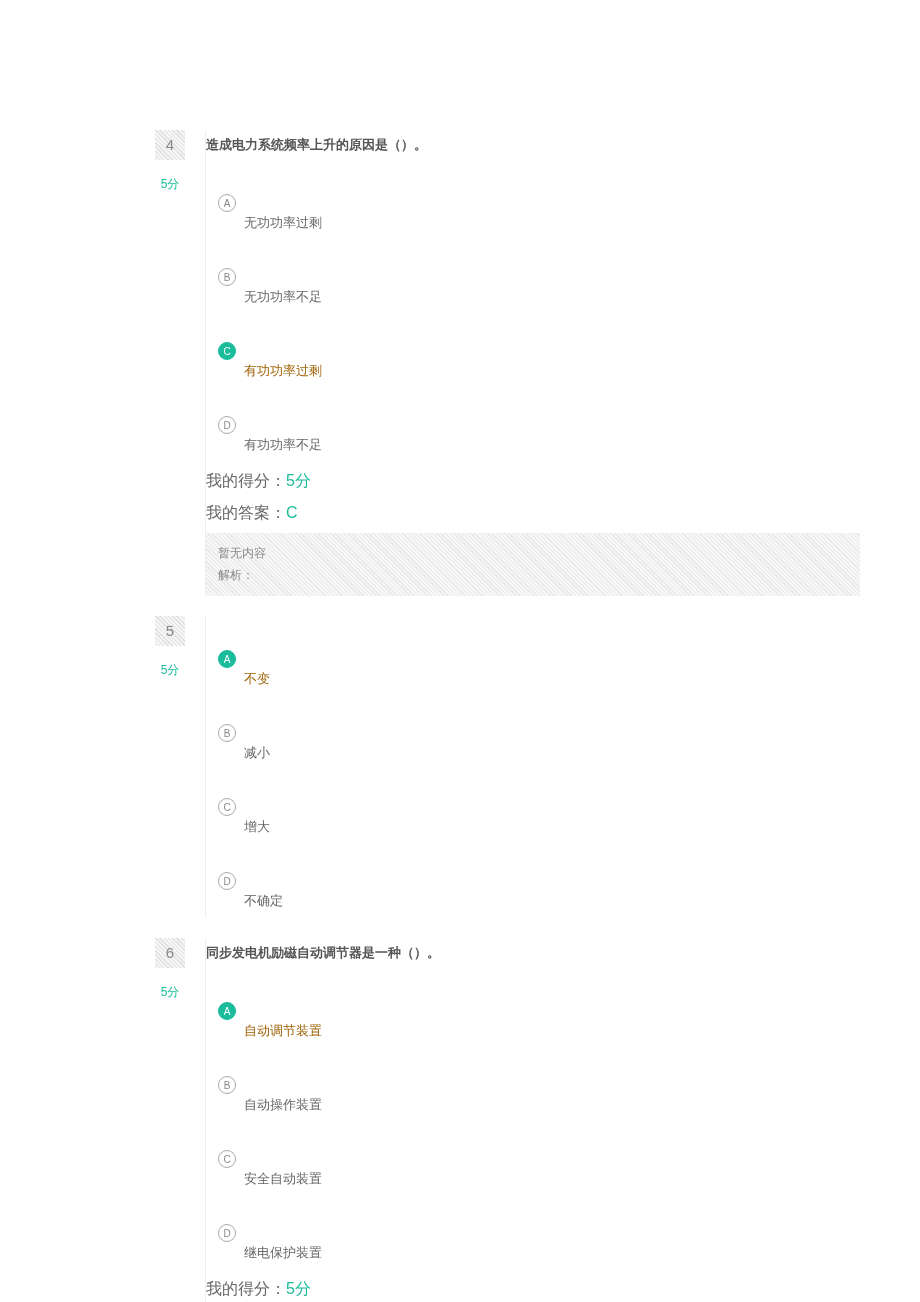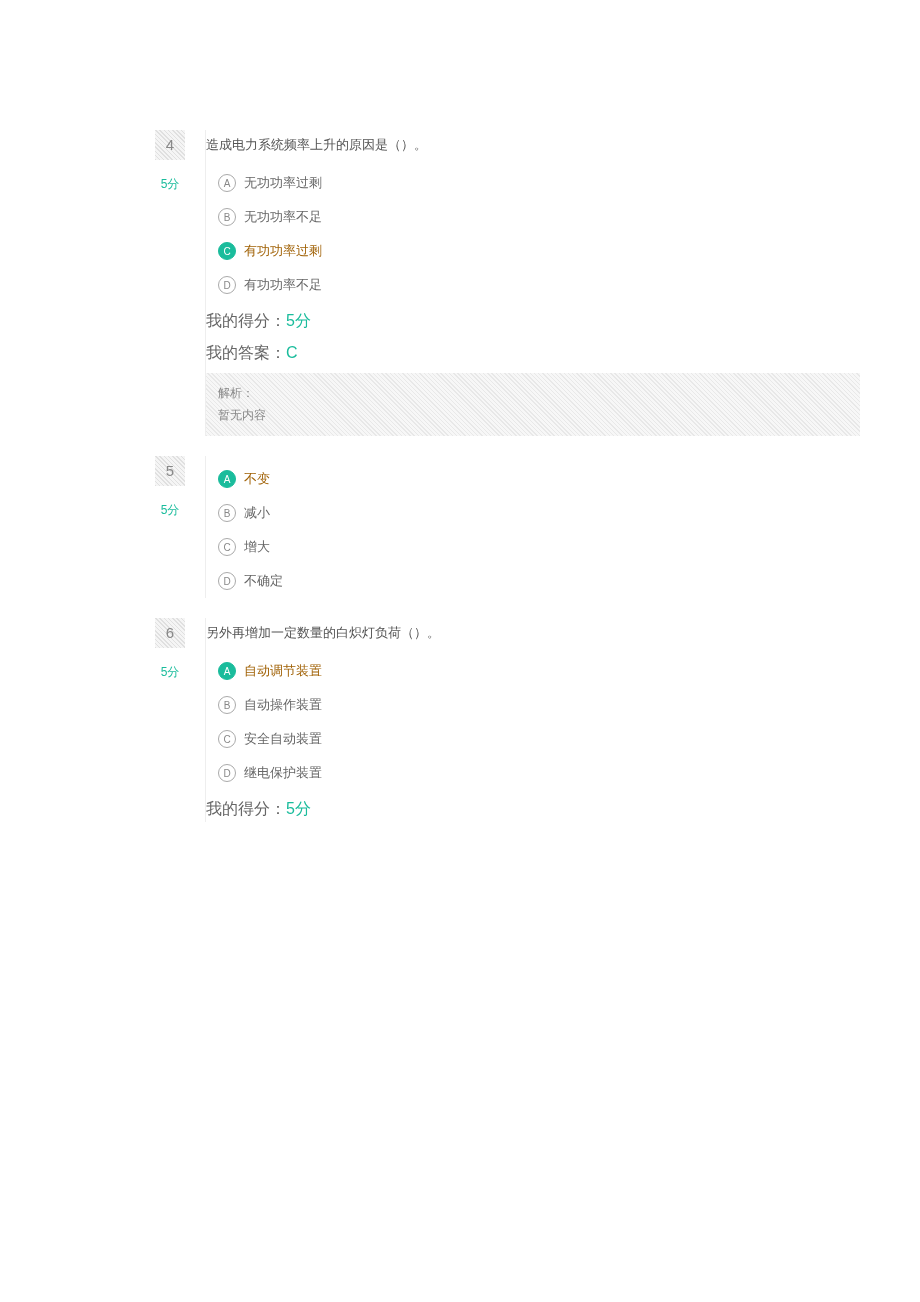--- a/index.html
+++ b/index.html
@@ -41,20 +41,21 @@
       flex: 1;
       border-left: 1px solid #eee;
       padding-left: 0;
       padding-right: 60px;
     }
     .question-text {
       font-size: 13px;
       color: #555;
       line-height: 30px;
       padding-left: 0;
+      font-weight: bold;
     }
     .options {
       padding-top: 6px;
     }
     .option {
       display: flex;
       align-items: center;
       padding: 8px 0;
       margin-left: 12px;
     }
@@ -72,20 +73,21 @@
       flex-shrink: 0;
     }
     .option-letter.selected {
       background: #1abc9c;
       border-color: #1abc9c;
       color: #fff;
     }
     .option-text {
       color: #666;
       font-size: 13px;
+      margin-top: 40px;
     }
     .option-text.selected {
       color: #a16207;
     }
     .result-line {
       font-size: 16px;
       color: #666;
       line-height: 1.6;
       margin-top: 6px;
     }
@@ -129,22 +131,22 @@
             <span class="option-text selected">有功功率过剩</span>
           </div>
           <div class="option">
             <span class="option-letter">D</span>
             <span class="option-text">有功功率不足</span>
           </div>
         </div>
         <div class="result-line"><span>我的得分：</span><span class="highlight">5分</span></div>
         <div class="result-line"><span>我的答案：</span><span class="highlight">C</span></div>
         <div class="explain-box">
+          <div>暂无内容</div>
           <div>解析：</div>
-          <div>暂无内容</div>
         </div>
       </div>
     </div>
     <div class="question-block">
       <div class="left-col">
         <div class="num-box">5</div>
         <div class="score-label">5分</div>
       </div>
       <div class="right-col">
         <div class="options">
@@ -166,21 +168,21 @@
           </div>
         </div>
       </div>
     </div>
     <div class="question-block">
       <div class="left-col">
         <div class="num-box">6</div>
         <div class="score-label">5分</div>
       </div>
       <div class="right-col">
-        <div class="question-text">另外再增加一定数量的白炽灯负荷（）。</div>
+        <div class="question-text">同步发电机励磁自动调节器是一种（）。</div>
         <div class="options">
           <div class="option">
             <span class="option-letter selected">A</span>
             <span class="option-text selected">自动调节装置</span>
           </div>
           <div class="option">
             <span class="option-letter">B</span>
             <span class="option-text">自动操作装置</span>
           </div>
           <div class="option">

